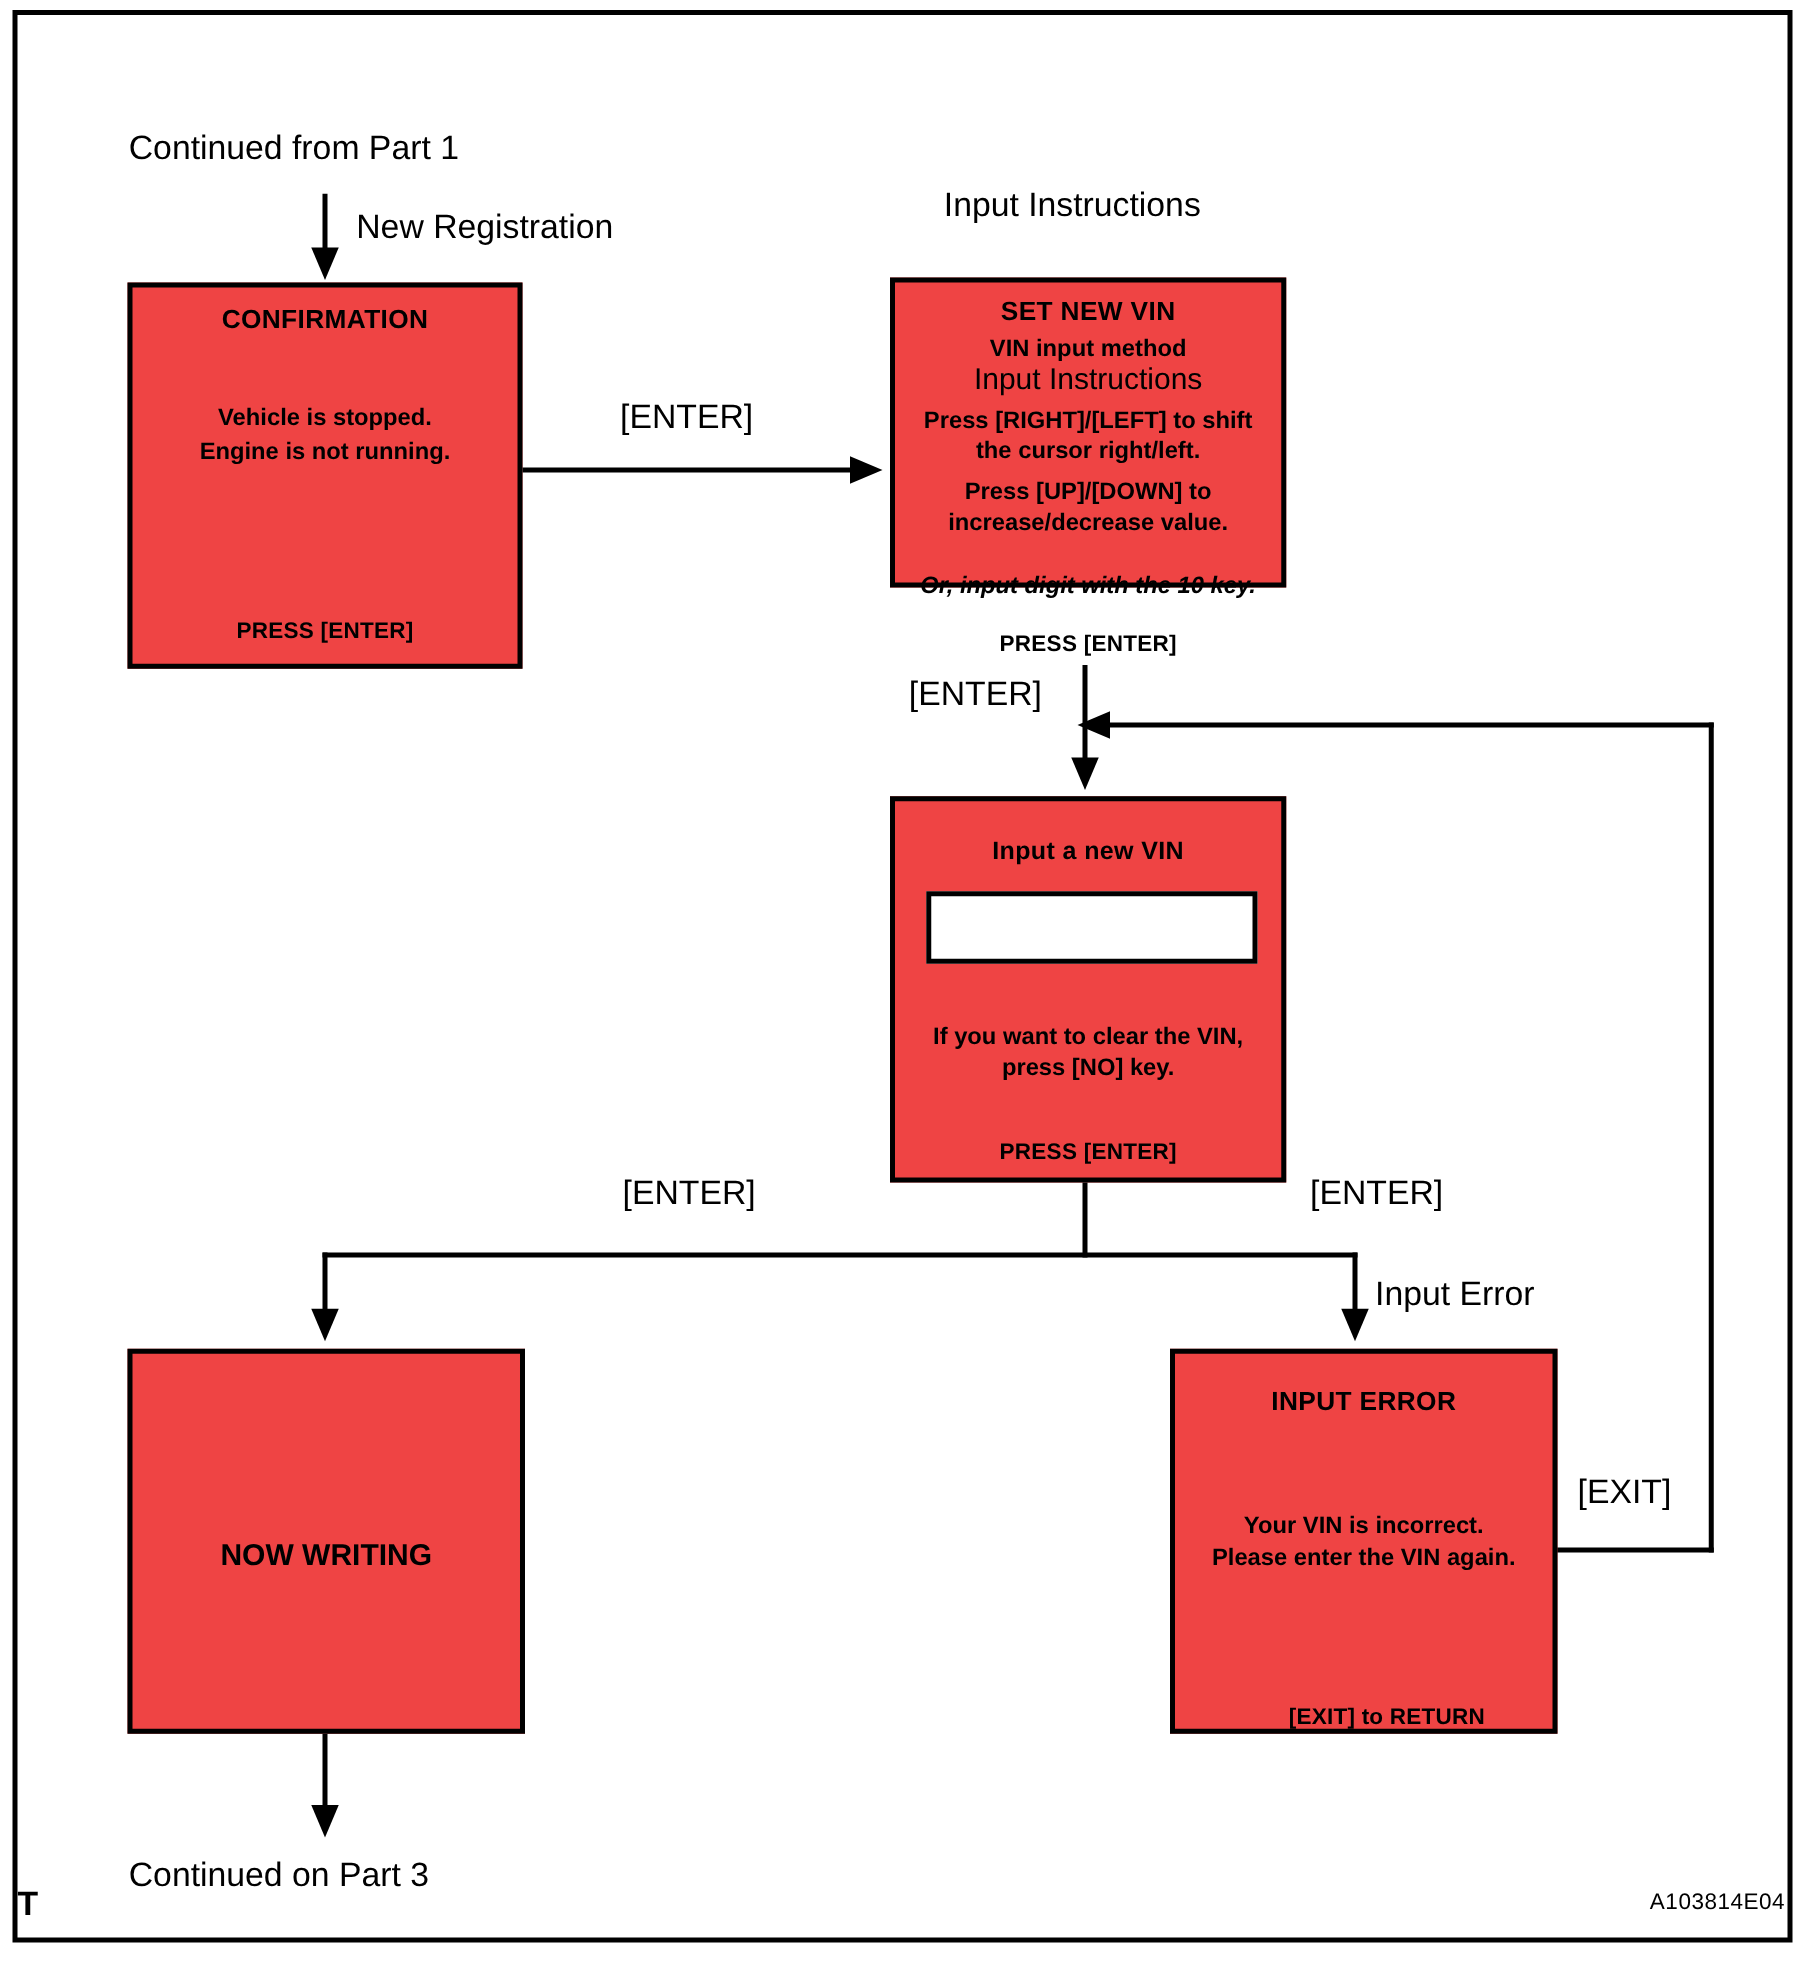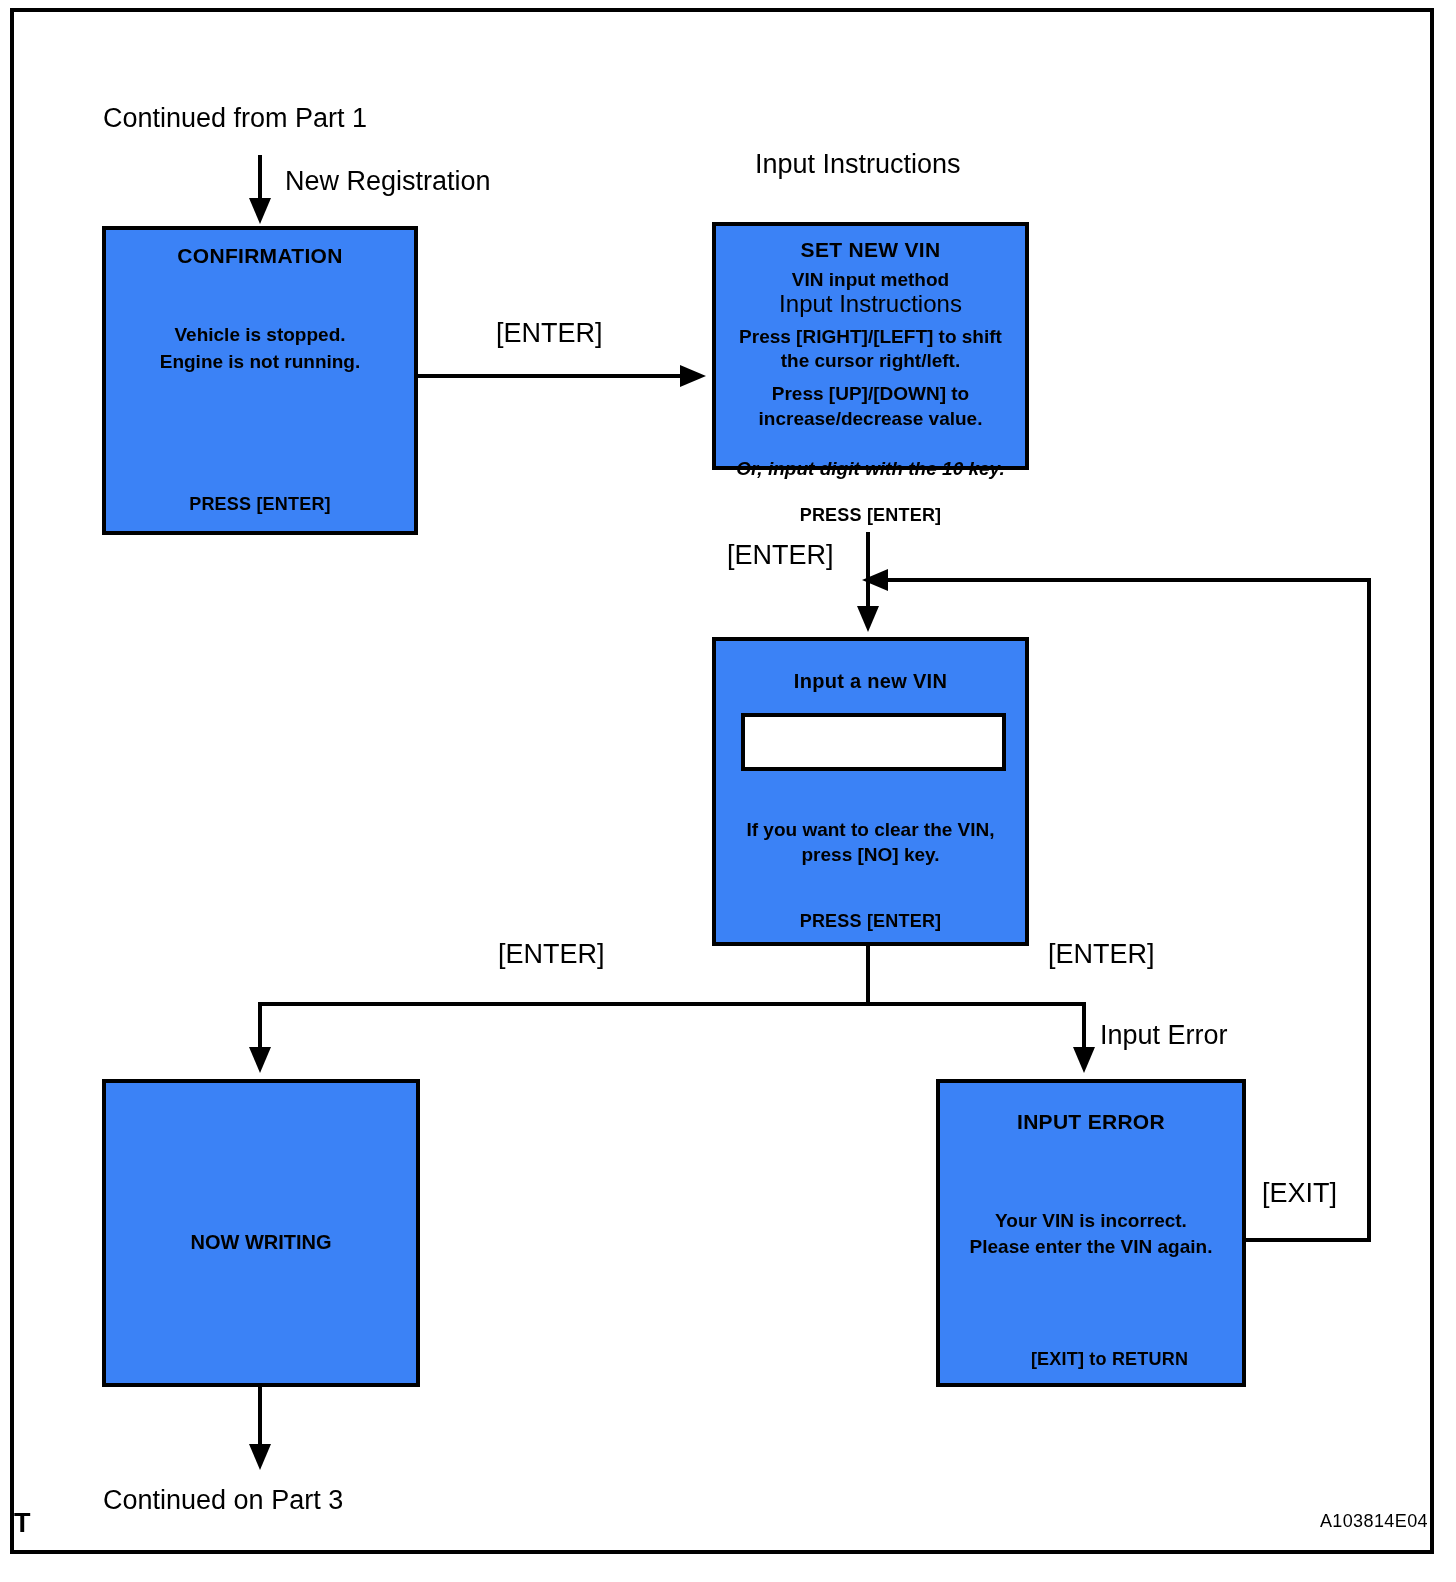--- a/index.html
+++ b/index.html
@@ -28,21 +28,21 @@
     height: 1546px;
     border: 4px solid #000000;
     box-sizing: border-box;
   }
 
   
   .screen-box {
     position: absolute;
     border: 4px solid #000000;
     box-sizing: border-box;
-    background: #3b82f6;
+    background: #ef4444;
   }
   .scr-inner {
     position: relative;
     width: 100%;
     height: 100%;
   }
   .scr-title {
     position: absolute;
     left: 0; right: 0;
     text-align: center;
@@ -216,33 +216,33 @@
 
   <div class="vline" style="left:1082px; top:1002px; height:50px;"></div>
   <div class="arrow-down" style="left:1073px; top:1047px;"></div>
 
   <div class="label" style="left:498px; top:941px;">[ENTER]</div>
   <div class="label" style="left:1048px; top:941px;">[ENTER]</div>
   <div class="label" style="left:1100px; top:1022px;">Input Error</div>
 
   <div class="screen-box" style="left:102px; top:1079px; width:318px; height:308px;">
     <div class="scr-inner">
-      <div class="scr-center" style="top:148px; font-size:20px;">NOW WRITING</div>
+      <div class="scr-center" style="top:148px; font-size:24px;">NOW WRITING</div>
     </div>
   </div>
 
   <div class="vline" style="left:258px; top:1387px; height:62px;"></div>
   <div class="arrow-down" style="left:249px; top:1444px;"></div>
   <div class="label" style="left:103px; top:1487px;">Continued on Part 3</div>
 
   <div class="screen-box" style="left:936px; top:1079px; width:310px; height:308px;">
     <div class="scr-inner">
       <div class="scr-title" style="top:27px;">INPUT  ERROR</div>
       <div class="scr-line" style="top:125px;">Your VIN is incorrect.</div>
       <div class="scr-line" style="top:151px;">Please enter the VIN again.</div>
-      <div class="scr-footer" style="top:266px;padding-left:37px;">[EXIT] to RETURN</div>
+      <div class="scr-footer" style="top:280px;padding-left:37px;">[EXIT] to RETURN</div>
     </div>
   </div>
 
   <div id="corner-mark">T</div>
   <div id="figure-code">A103814E04</div>
 
 </div>
 
 </body></html>

